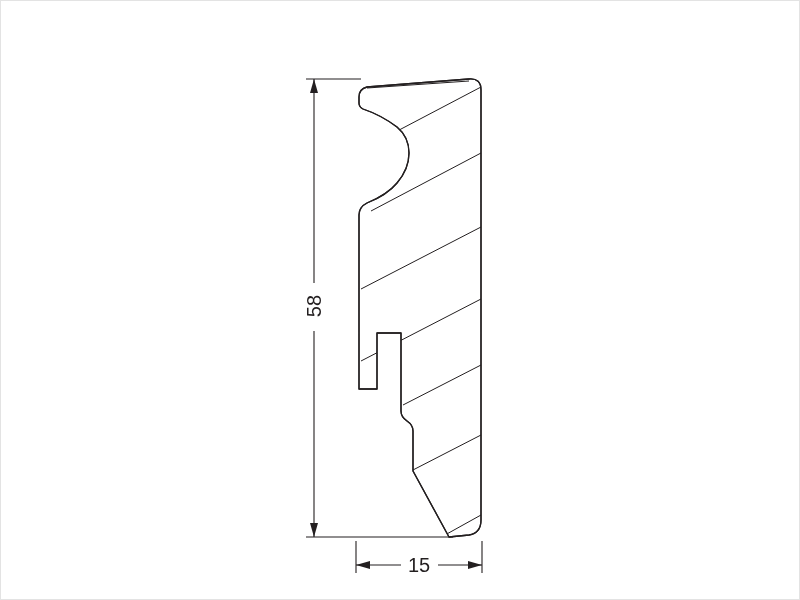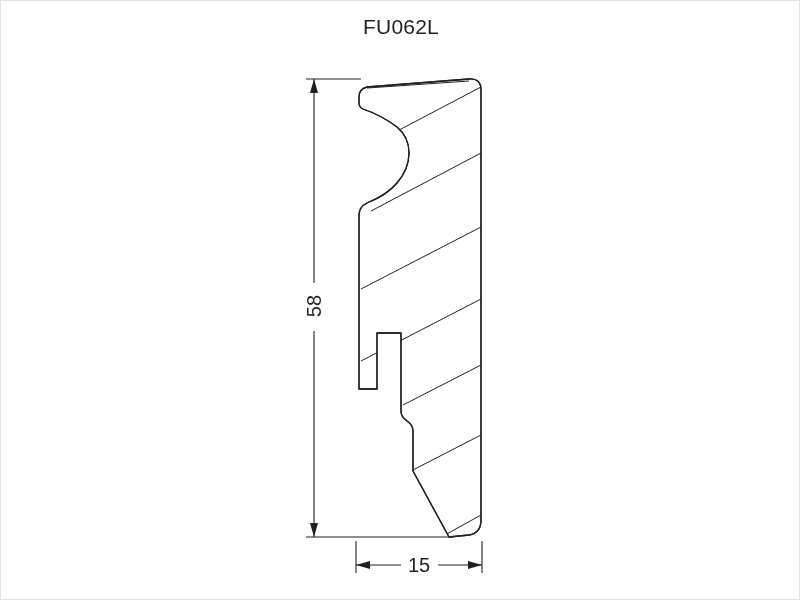--- a/index.html
+++ b/index.html
@@ -40,21 +40,20 @@
     font-size: 20px;
     fill: #231f20;
     font-family: "Liberation Sans", sans-serif;
   }
 </style>
 </head>
 <body>
 
 <div id="page">
 
-  <div id="title">FU062L</div>
 
   <svg id="drawing" width="800" height="600" viewBox="0 0 800 600">
 
     <defs>
       <marker id="arrow-down" markerWidth="10" markerHeight="10" refX="0" refY="5" orient="auto" markerUnits="userSpaceOnUse">
         <path d="M 0 5 L 10 1 L 10 9 Z" fill="#231f20"></path>
       </marker>
     </defs>
 
     <g>

